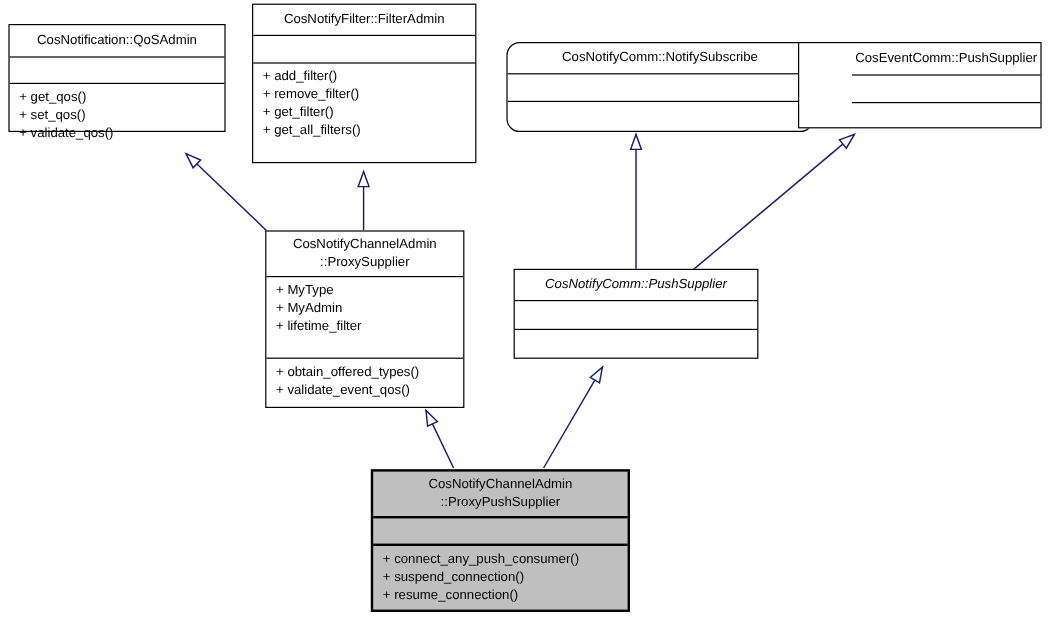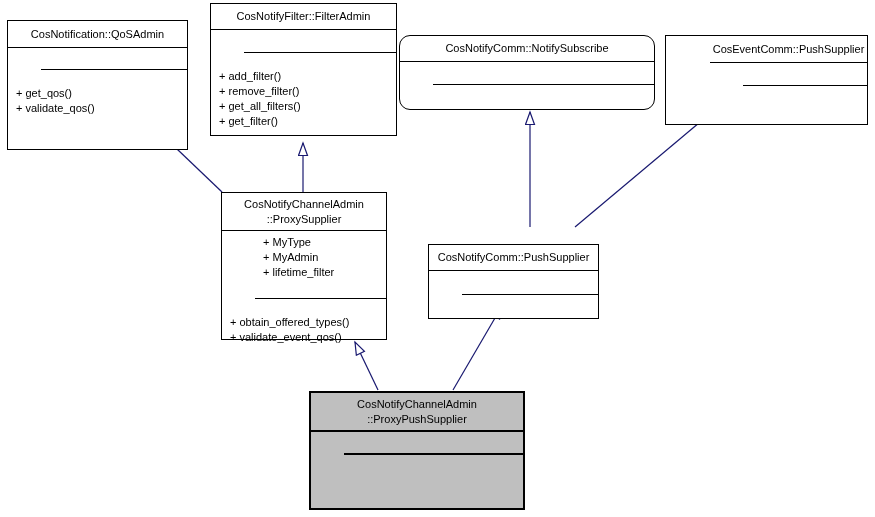--- a/index.html
+++ b/index.html
@@ -29,22 +29,22 @@
     display:flex;flex-direction:column;
     align-items:center;justify-content:center;
     text-align:center;
     flex:0 0 auto;
   }
   .cls .sec{
     box-sizing:border-box;
     flex:0 0 auto;
     padding:4px 8px 0 8px;
   }
-  .cls .attrs{border-bottom:1px solid #000;margin-left:33px;}
-  .cls .methods{flex:1 1 auto;margin-top:12px;}
+  .cls .attrs{border-bottom:1px solid #000;}
+  .cls .methods{flex:1 1 auto;}
   .m,.a{white-space:nowrap;}
 </style>
 </head>
 <body>
 
 <div id="canvas">
 
   <svg id="edges" width="875" height="517" viewBox="0 0 875 517">
     <defs>
       <marker id="hollowTri" markerUnits="userSpaceOnUse" markerWidth="16" markerHeight="13" refX="13.5" refY="5.5" orient="auto">
@@ -64,52 +64,53 @@
       <line x1="575" y1="227" x2="712" y2="112" stroke="#191970" stroke-width="1.2" marker-end="url(#hollowTri)"></line>
     </g>
     <g>
       <line x1="378" y1="390" x2="355" y2="342" stroke="#191970" stroke-width="1.2" marker-end="url(#hollowTri)"></line>
     </g>
     <g>
       <line x1="453" y1="390" x2="502" y2="306" stroke="#191970" stroke-width="1.2" marker-end="url(#hollowTri)"></line>
     </g>
   </svg>
 
-  <div class="cls" style="left:7px;top:20px;width:181px;height:130px;">
+  <div class="cls" style="left:7px;top:20px;width:181px;height:90px;">
     <div class="ttl" style="height:27px;">
       <span>CosNotification::QoSAdmin</span>
     </div>
     <div class="sec attrs" style="height:22px;"></div>
     <div class="sec methods">
       <div class="m">+ get_qos()</div>
+      <div class="m">+ set_qos()</div>
       <div class="m">+ validate_qos()</div>
     </div>
   </div>
 
   <div class="cls" style="left:210px;top:3px;width:187px;height:133px;">
     <div class="ttl" style="height:26px;">
       <span>CosNotifyFilter::FilterAdmin</span>
     </div>
     <div class="sec attrs" style="height:23px;"></div>
     <div class="sec methods">
       <div class="m">+ add_filter()</div>
       <div class="m">+ remove_filter()</div>
+      <div class="m">+ get_filter()</div>
       <div class="m">+ get_all_filters()</div>
-      <div class="m">+ get_filter()</div>
     </div>
   </div>
 
-  <div class="cls" style="left:399px;top:35px;width:256px;height:75px;border-radius:11px;">
+  <div class="cls" style="left:422px;top:35px;width:256px;height:75px;border-radius:11px;">
     <div class="ttl" style="height:26px;">
       <span>CosNotifyComm::NotifySubscribe</span>
     </div>
     <div class="sec attrs" style="height:23px;"></div>
   </div>
 
-  <div class="cls" style="left:665px;top:35px;width:203px;height:90px;padding-left:44px;">
+  <div class="cls" style="left:665px;top:35px;width:203px;height:72px;padding-left:44px;">
     <div class="ttl" style="height:27px;">
       <span>CosEventComm::PushSupplier</span>
     </div>
     <div class="sec attrs" style="height:23px;"></div>
     <div class="sec methods"></div>
   </div>
 
   <div class="cls" style="left:221px;top:192px;width:166px;height:148px;">
     <div class="ttl" style="height:38px;">
       <span>CosNotifyChannelAdmin</span>
@@ -119,29 +120,34 @@
       <div class="a">+ MyType</div>
       <div class="a">+ MyAdmin</div>
       <div class="a">+ lifetime_filter</div>
     </div>
     <div class="sec methods">
       <div class="m">+ obtain_offered_types()</div>
       <div class="m">+ validate_event_qos()</div>
     </div>
   </div>
 
-  <div class="cls" style="left:428px;top:244px;width:171px;height:75px;">
+  <div class="cls" style="left:428px;top:224px;width:204px;height:75px;font-style:italic;">
     <div class="ttl" style="height:26px;">
       <span>CosNotifyComm::PushSupplier</span>
     </div>
     <div class="sec attrs" style="height:24px;"></div>
     <div class="sec methods"></div>
   </div>
 
   <div class="cls highlight" style="left:309px;top:391px;width:216px;height:119px;">
     <div class="ttl" style="height:39px;border-bottom-width:2px;">
       <span>CosNotifyChannelAdmin</span>
       <span>::ProxyPushSupplier</span>
     </div>
     <div class="sec attrs" style="height:23px;border-bottom-width:2px;"></div>
+    <div class="sec methods">
+      <div class="m">+ connect_any_push_consumer()</div>
+      <div class="m">+ suspend_connection()</div>
+      <div class="m">+ resume_connection()</div>
+    </div>
   </div>
 
 </div>
 
 </body></html>

